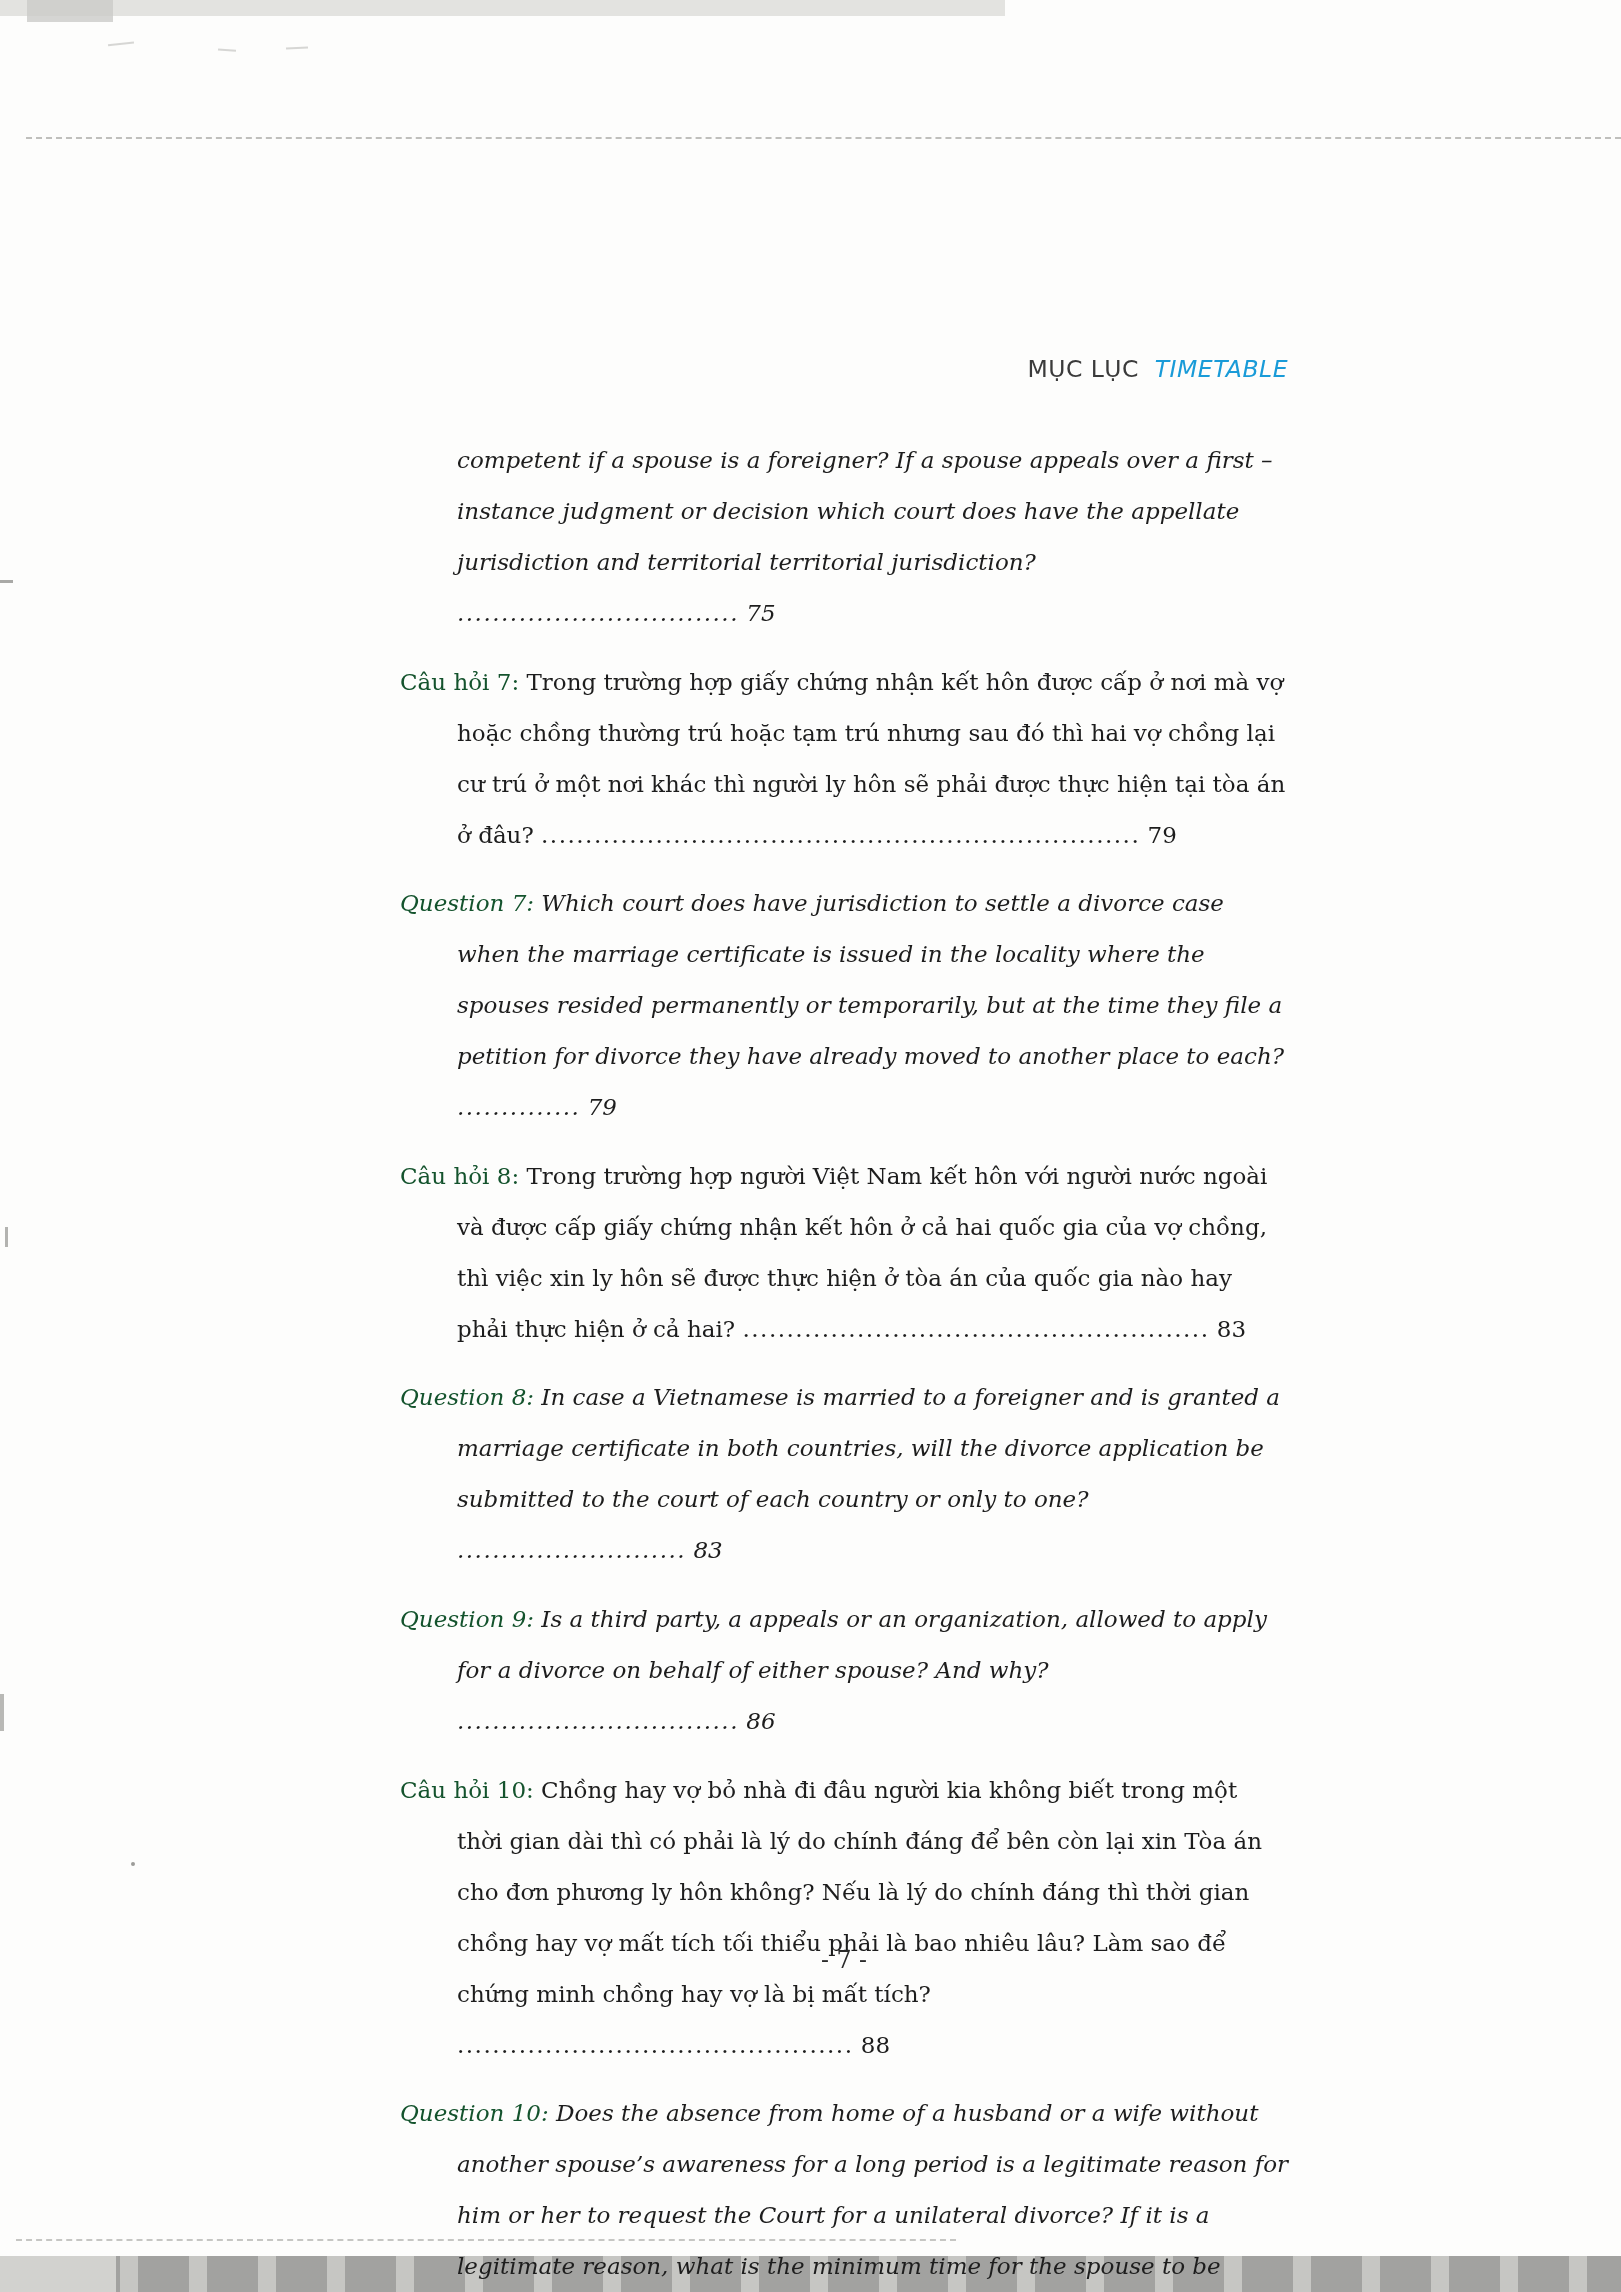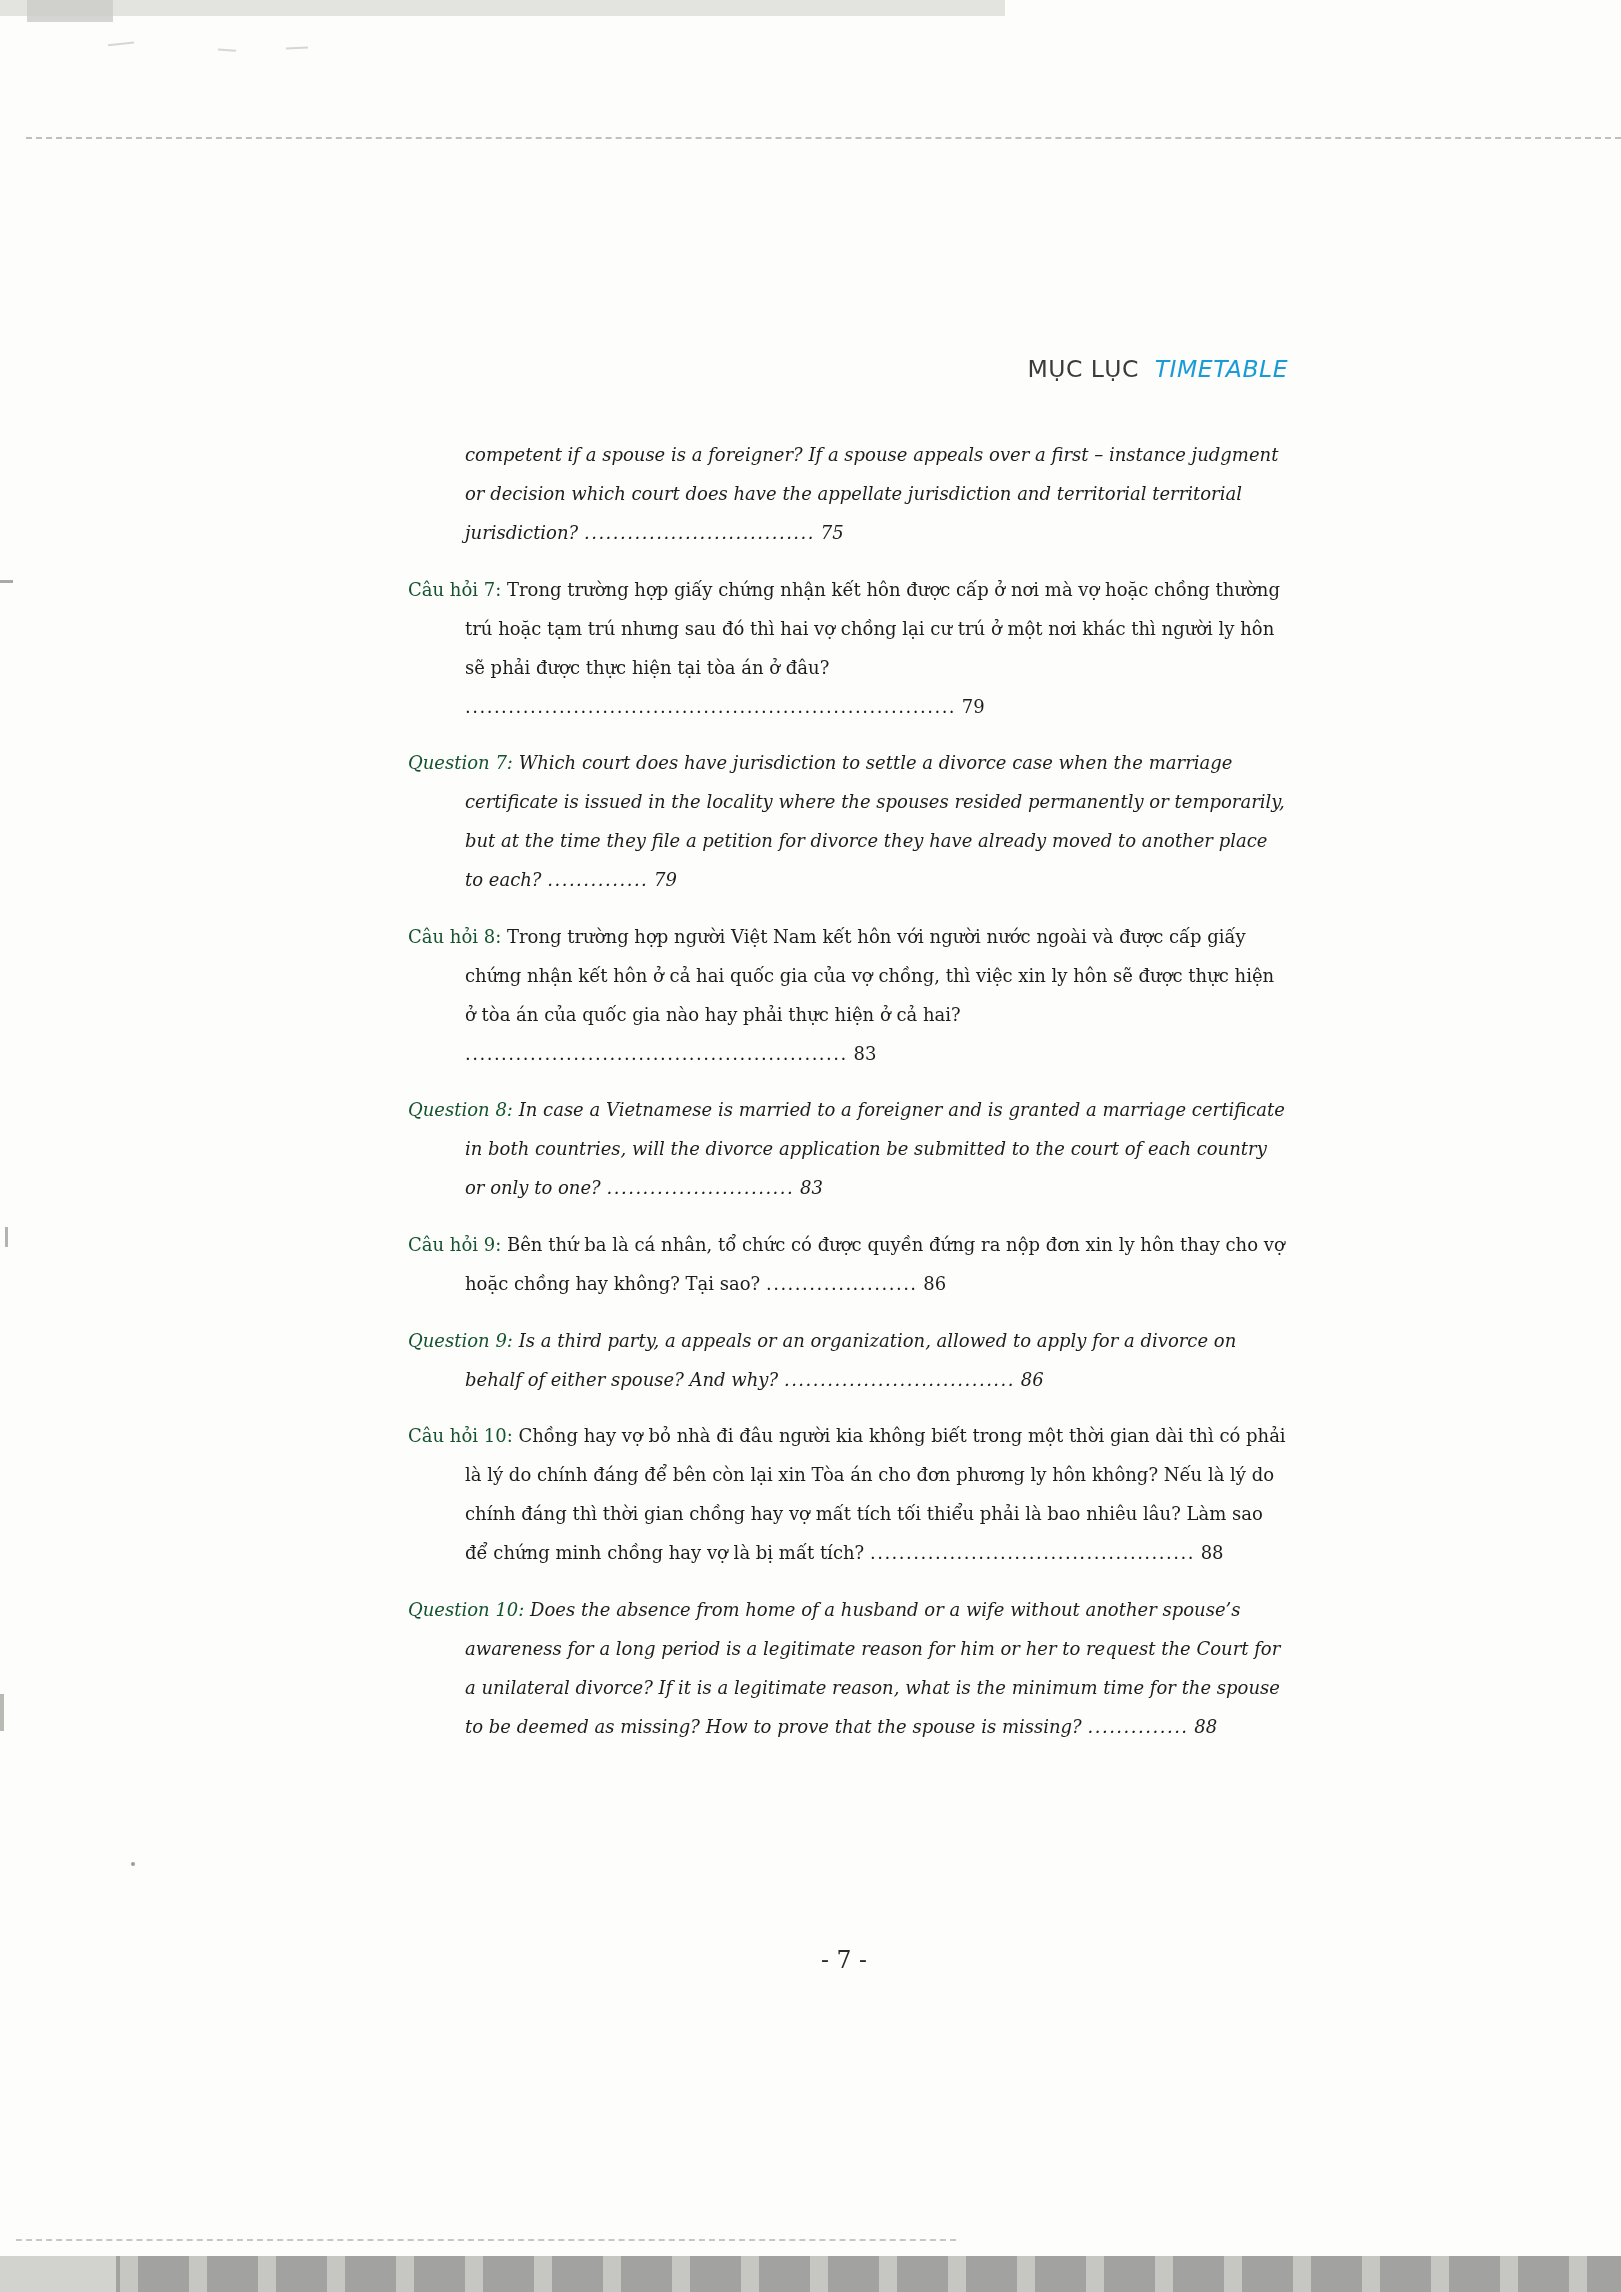--- a/index.html
+++ b/index.html
@@ -37,23 +37,23 @@
   .header {
     text-align:right;
     font-family:"DejaVu Sans","Liberation Sans",sans-serif;
     font-size:23.5px; font-weight:normal; letter-spacing:0.5px;
     margin-bottom:52px;
   }
   .header .vi { color:#3b3b3b; }
   .header .en { color:#199bd8; font-style:italic; margin-left:7.8px; }
 
   .entry {
-    font-size:18px; line-height:39px;
+    font-size:23px; line-height:51px;
     margin-bottom:17.6px;
-    padding-left:57px; text-indent:-57px;margin-left:8px;
+    padding-left:57px; text-indent:-57px;
   }
   .entry.cont { text-indent:0; }
   .entry .label { color:#14532d; }
   .entry.en { font-style:italic; }
   .leader { letter-spacing:1.5px; }
 
   .footer {
     position:absolute; left:400px; top:1946px; width:888px;
     text-align:center; font-size:23.5px; color:#2a2a2a;
   }
@@ -114,26 +114,20 @@
         <span class="pagenum">83</span>
       </p>
 
       <p class="entry en">
         <span class="label">Question 8:</span>
         <span class="body">In case a Vietnamese is married to a foreigner and is granted a marriage certificate in both countries, will the divorce application be submitted to the court of each country or only to one?</span>
         <span class="leader">..........................</span>
         <span class="pagenum">83</span>
       </p>
 
-      <p class="entry vi">
-        <span class="label">Câu hỏi 9:</span>
-        <span class="body">Bên thứ ba là cá nhân, tổ chức có được quyền đứng ra nộp đơn xin ly hôn thay cho vợ hoặc chồng hay không? Tại sao?</span>
-        <span class="leader">.....................</span>
-        <span class="pagenum">86</span>
-      </p>
 
       <p class="entry en">
         <span class="label">Question 9:</span>
         <span class="body">Is a third party, a appeals or an organization, allowed to apply for a divorce on behalf of either spouse? And why?</span>
         <span class="leader">................................</span>
         <span class="pagenum">86</span>
       </p>
 
       <p class="entry vi">
         <span class="label">Câu hỏi 10:</span>

